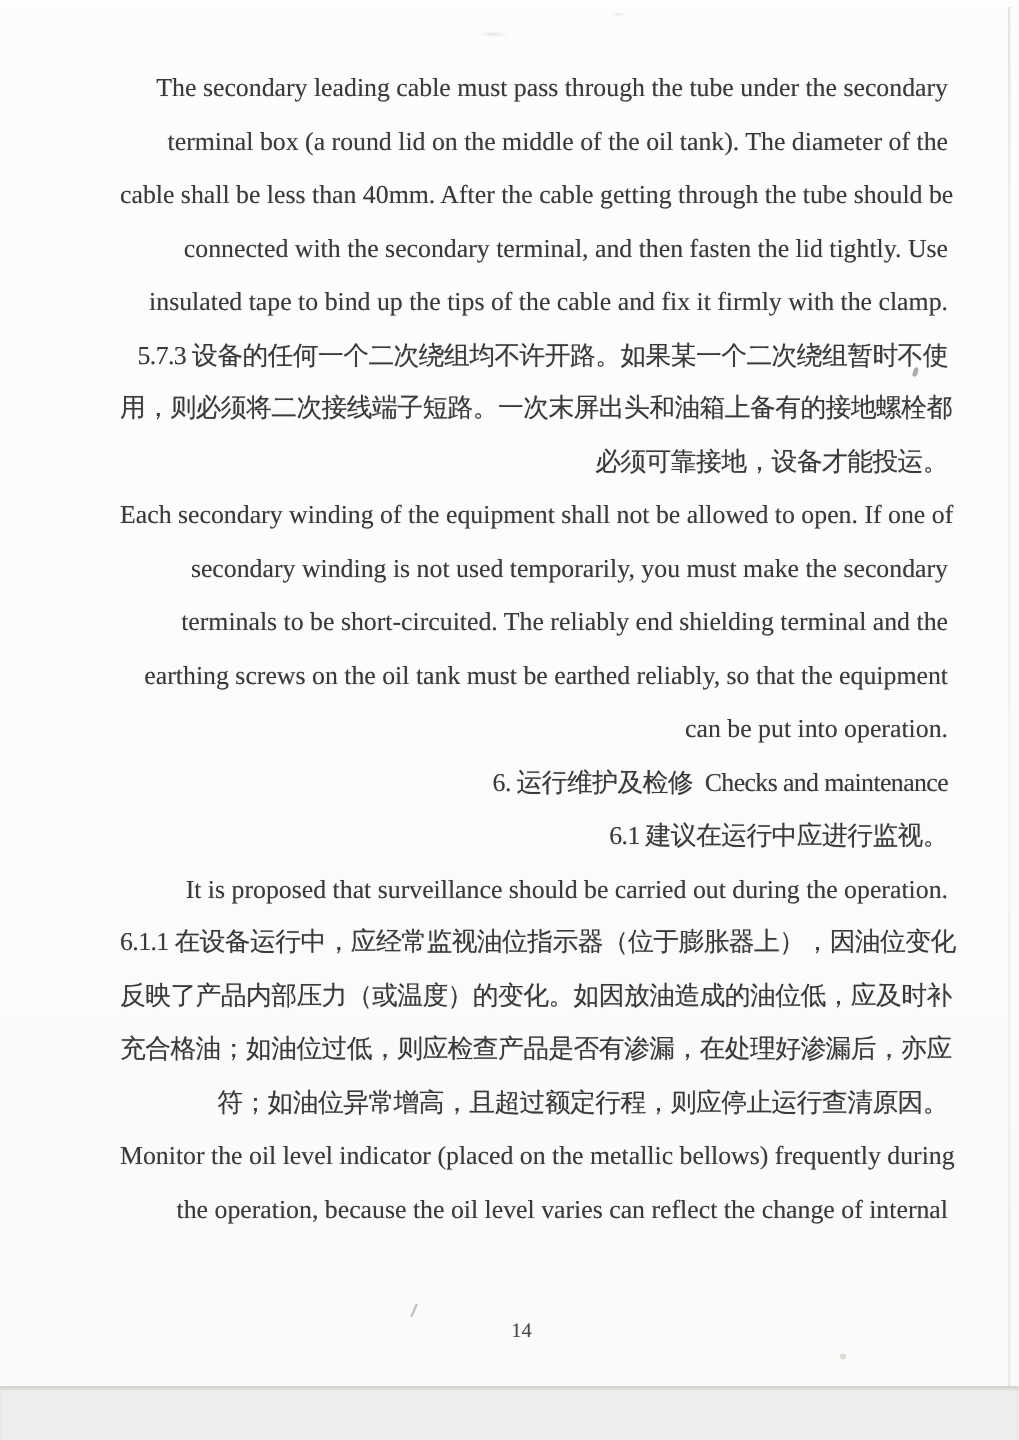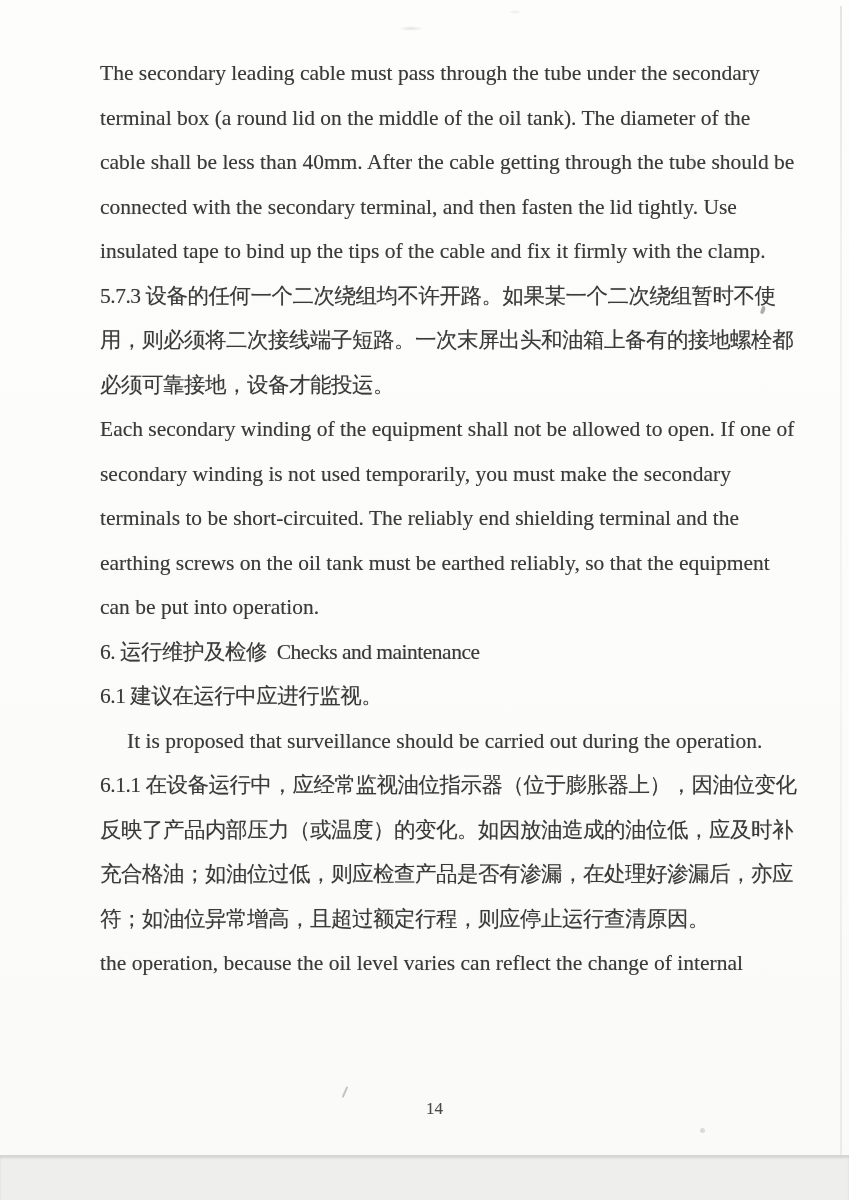--- a/index.html
+++ b/index.html
@@ -33,20 +33,21 @@
   .content {
     position: absolute; left: 100px; top: 51px;
     width: 690px;
   }
   .line {
     height: 44.5px; line-height: 44.5px;
     font-size: 21.5px;
     color: #3a3a3a;
     white-space: pre;
     text-shadow: 0 0 0.7px rgba(58,58,58,.45);
+    text-align: right;
   }
   .line.zh { letter-spacing: -0.5px; }
   .line.indent { padding-left: 27px; }
   .page-number {
     position: absolute; left: 0; top: 1098px;
     width: 849px; padding-left: 20px; box-sizing: border-box;
     text-align: center;
     font-size: 17px; line-height: 22px;
     color: #4a4a4a;
     text-shadow: 0 0 0.6px rgba(74,74,74,.4);
@@ -119,20 +120,21 @@
     <div class="line indent">It is proposed that surveillance should be carried out during the operation.</div>
 
     <div>
       <div class="line zh">6.1.1 在设备运行中，应经常监视油位指示器（位于膨胀器上），因油位变化</div>
       <div class="line zh">反映了产品内部压力（或温度）的变化。如因放油造成的油位低，应及时补</div>
       <div class="line zh">充合格油；如油位过低，则应检查产品是否有渗漏，在处理好渗漏后，亦应</div>
       <div class="line zh">符；如油位异常增高，且超过额定行程，则应停止运行查清原因。</div>
     </div>
 
     <div>
+      <div class="line">Monitor the oil level indicator (placed on the metallic bellows) frequently during</div>
       <div class="line">the operation, because the oil level varies can reflect the change of internal</div>
     </div>
 
   </div>
 
   <div class="page-number">14</div>
 
   <div class="speck speck-comma"></div>
   <div class="speck speck-slash"></div>
   <div class="speck smudge-top-1"></div>

